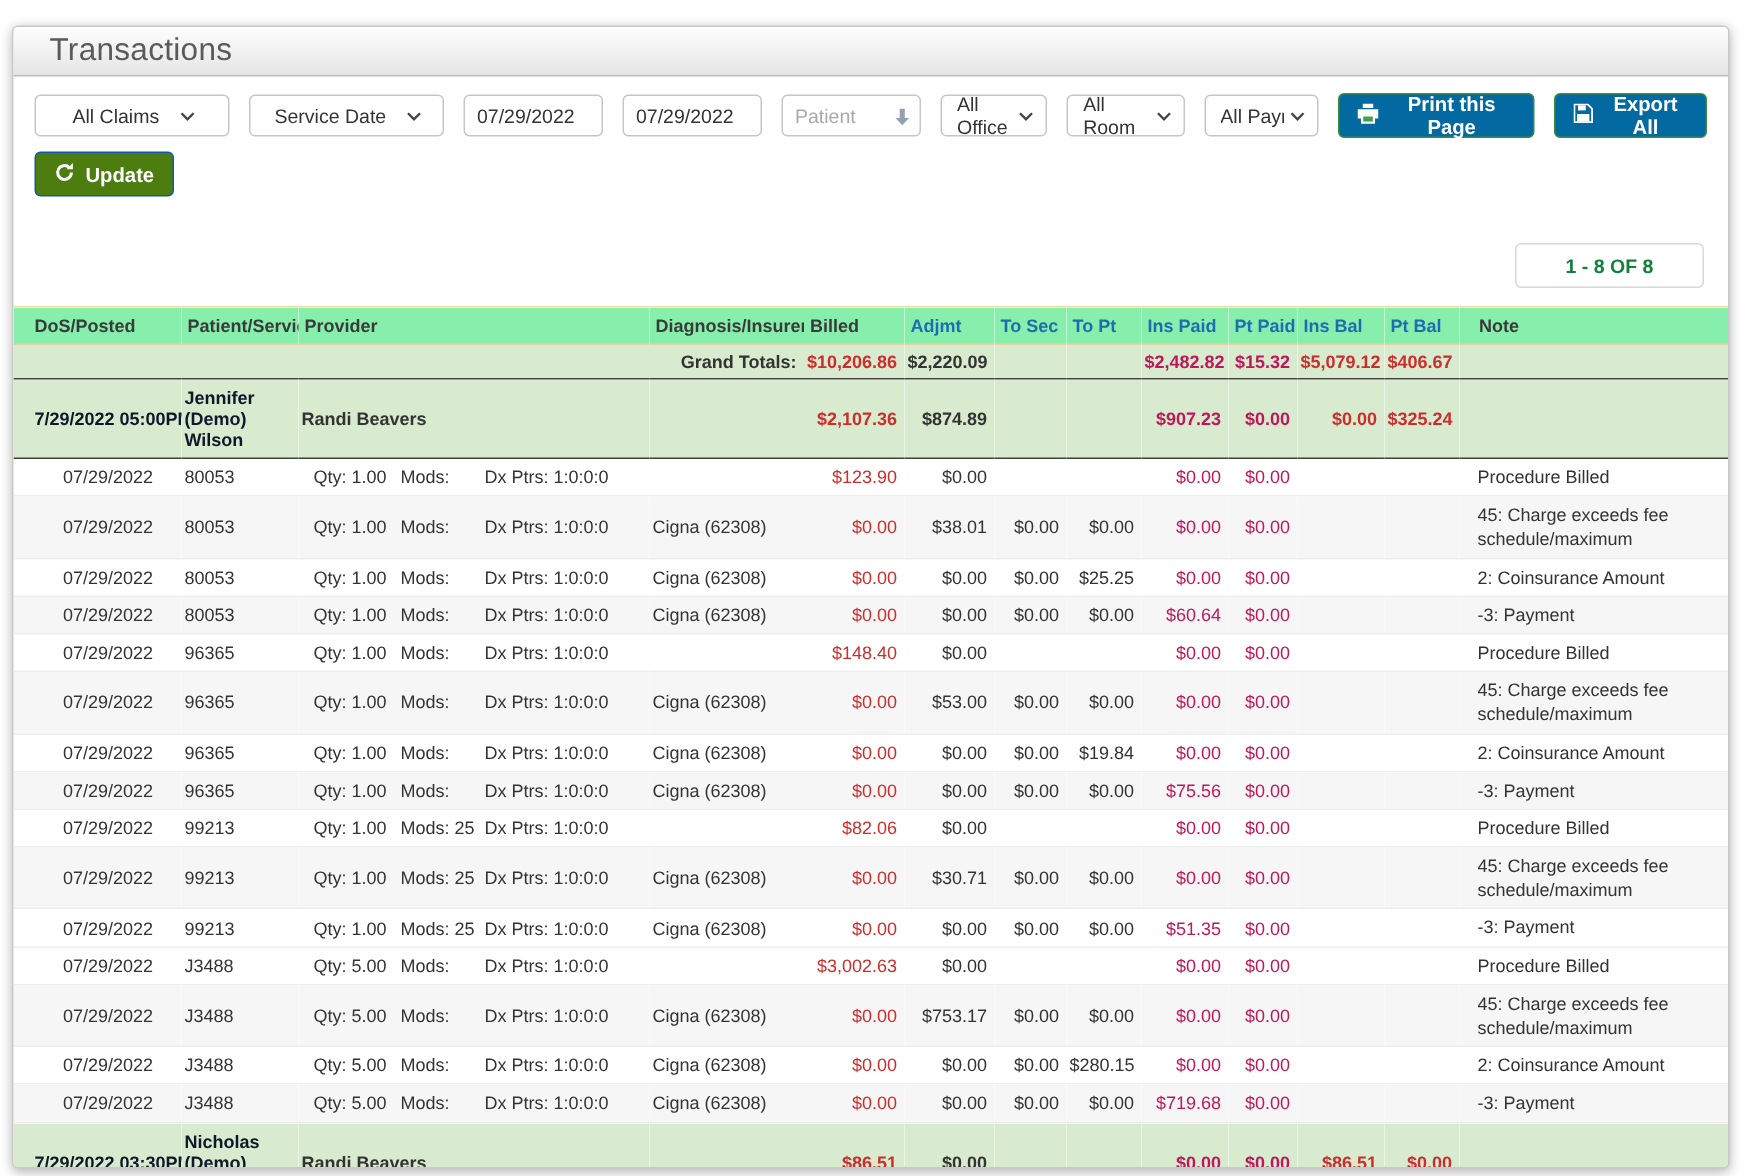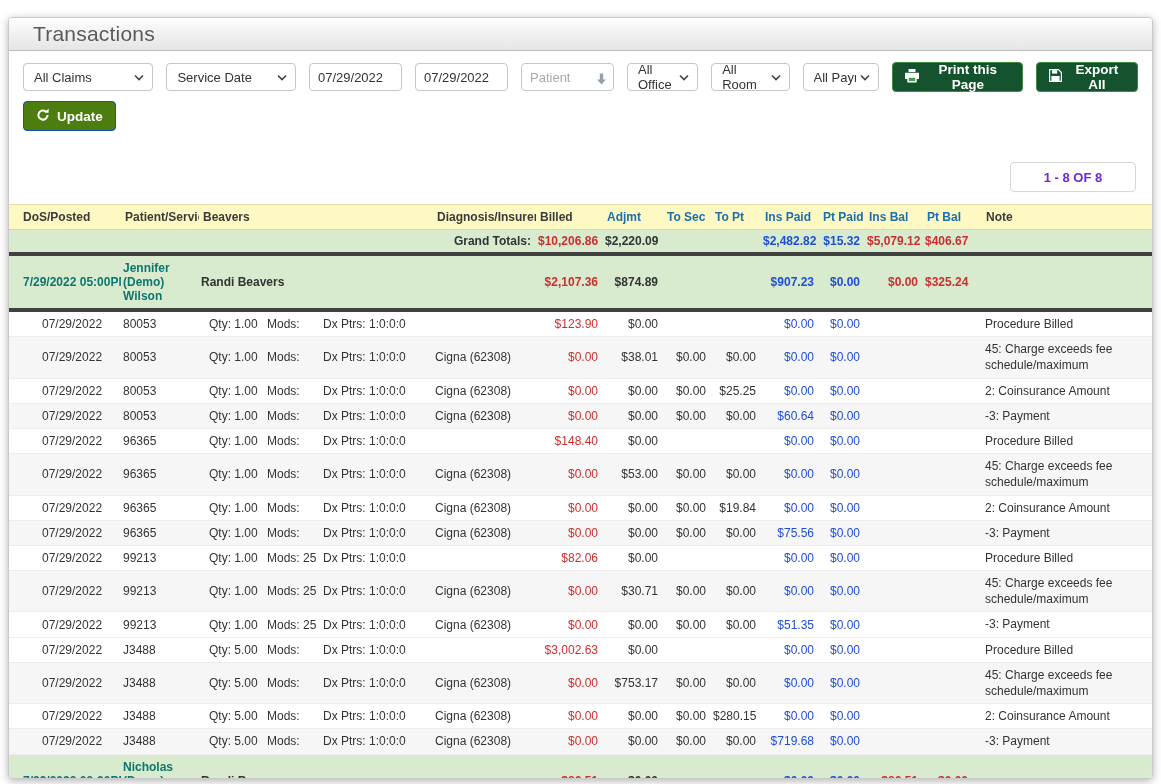--- a/index.html
+++ b/index.html
@@ -8,67 +8,67 @@
     box-shadow:0 2px 8px rgba(0,0,0,.3);background:#fff;overflow:hidden;height:760px;}
   
   .titlebar{height:32px;background:linear-gradient(#fdfdfd,#e5e5e5);
     border-bottom:1px solid #bdbdbd;display:flex;align-items:center;padding-left:24px;}
   .titlebar h1{font-size:21px;font-weight:normal;color:#5a5a5a;margin:0;letter-spacing:.2px;}
   
   .filters{padding:11px 14px 4px 14px;}
   .frow{display:flex;align-items:center;gap:13px;margin-bottom:9px;flex-wrap:nowrap;}
   .ctl{height:28px;box-sizing:border-box;border:1px solid #c6c6c6;border-radius:4px;
     background:#fff;font-size:13px;color:#333;display:inline-flex;align-items:center;}
-  .sel{justify-content:space-between;padding:0 8px 0 10px;cursor:pointer;}
+  .sel{justify-content:center;padding:0 8px 0 10px;cursor:pointer;}
   .sel .chev{margin-left:14px;display:inline-flex;}
   .w-claims{width:141px}.w-datetype{width:140px}.w-office{width:76px}
   .w-room{width:84px}.w-pay{width:76px}
   .txt{width:93px;padding:0 8px;font-size:13px;font-family:"Liberation Sans",sans-serif;}
   input.txt{outline:none;}
   .patient-wrap{position:relative;display:inline-flex;}
   .patient-wrap input{color:#000000;}
   .patient-wrap input::placeholder{color:#a9a9a9;}
   .patient-arrow{position:absolute;right:7px;top:8px;pointer-events:none;}
   .btn{height:30px;border-radius:4px;border:1px solid transparent;display:inline-flex;
     align-items:center;gap:7px;padding:0 12px;font-size:13.5px;font-weight:bold;
     color:#fff;cursor:pointer;box-sizing:border-box;}
-  .btn-green{background:#14532d;border-color:#3d8b3d;}
+  .btn-green{background:#0369a1;border-color:#3d8b3d;}
   .btn-blue{background:#4d7c0f;border-color:#1058ae;}
   .push{margin-left:auto;}
   
   .pagerow{display:flex;justify-content:flex-end;padding:18px 16px 12px 0;}
   .pagebox{border:1px solid #d8d8d8;border-radius:4px;background:#fff;min-width:108px;
     height:28px;display:flex;align-items:center;justify-content:center;
-    font-size:13px;font-weight:bold;color:#6d28d9;padding:0 8px;}
+    font-size:13px;font-weight:bold;color:#15803d;padding:0 8px;}
   
   table{table-layout:fixed;width:100%;border-collapse:collapse;font-size:12px;color:#333;}
-  thead th{background:#fef9c3;border-top:1px solid #ecd9a4;border-bottom:1px solid #e7d29b;
+  thead th{background:#86efac;border-top:1px solid #ecd9a4;border-bottom:1px solid #e7d29b;
     font-weight:bold;text-align:left;padding:5px 2px 5px 4px;color:#3a3a3a;white-space:nowrap;overflow:hidden;}
   thead th.hdr-blue{color:#1a6fb0;cursor:pointer;}
   thead th.col-dos{padding-left:14px;}
   thead th.col-note{padding-left:13px;}
   td{padding:4px 2px;vertical-align:middle;overflow:hidden;}
   .c-money{text-align:right;padding-right:5px;white-space:nowrap;}
-  .m-red{color:#cc2e2e;}.m-green{color:#1d4ed8;}.m-dark{color:#333;}
+  .m-red{color:#cc2e2e;}.m-green{color:#be185d;}.m-dark{color:#333;}
   .row-green td{background:#d8ebcf;font-weight:bold;}
   .row-gt td{padding-top:4px;padding-bottom:4px;}
   .gt-label{text-align:right;padding-right:5px;color:#333;}
   .row-group td{padding-top:5px;padding-bottom:5px;height:30px;}
-  .link{color:#0f766e;font-weight:bold;text-decoration:none;cursor:pointer;margin-top:24px;}
+  .link{color:#0f172a;font-weight:bold;text-decoration:none;cursor:pointer;margin-top:24px;}
   .dos-cell{padding-left:14px;white-space:nowrap;}
   .provider-name{font-weight:bold;color:#333;}
   .row-detail td{background:#fff;border-bottom:1px solid #ededed;}
   .row-detail.shaded td{background:#f6f6f6;}
   .detail-dos{padding-left:33px;color:#333;white-space:nowrap;}
   .prov-parts{display:flex;padding-left:8px;}
   .prov-parts .p-qty{width:58px;}
   .prov-parts .p-mods{width:56px;}
   .prov-parts .p-dx{flex:1;white-space:nowrap;}
   .c-note{padding-left:12px;padding-right:6px;line-height:1.35;}
-  .row-green.sep td{border-bottom:4px solid #404040;}
+  .row-green.sep td{border-bottom:1px solid #404040;}
 </style>
 </head>
 <body>
 
 <div class="panel">
 
   <div class="titlebar">
     <h1>Transactions</h1>
   </div>
 
@@ -176,21 +176,21 @@
         <col style="width:58px">
       <col style="width:46px">
         <col style="width:58px">
         <col style="width:50px">
         <col>
     </colgroup>
     <thead>
         <tr id="thead-row">
           <th class="col-dos">DoS/Posted</th>
           <th class="col-patient">Patient/Service</th>
-          <th class="col-provider">Beavers</th>
+          <th class="col-provider">Provider</th>
           <th class="col-diagnosis">Diagnosis/Insurer</th>
           <th class="col-billed">Billed</th>
           <th class="col-adjmt hdr-blue">Adjmt</th>
           <th class="col-to_sec hdr-blue">To Sec</th>
           <th class="col-to_pt hdr-blue">To Pt</th>
           <th class="col-ins_paid hdr-blue">Ins Paid</th>
           <th class="col-pt_paid hdr-blue">Pt Paid</th>
           <th class="col-ins_bal hdr-blue">Ins Bal</th>
           <th class="col-pt_bal hdr-blue">Pt Bal</th>
           <th class="col-note">Note</th>

